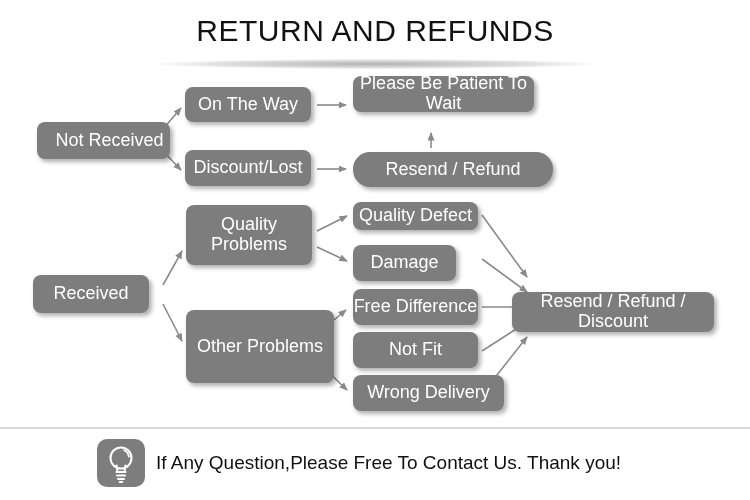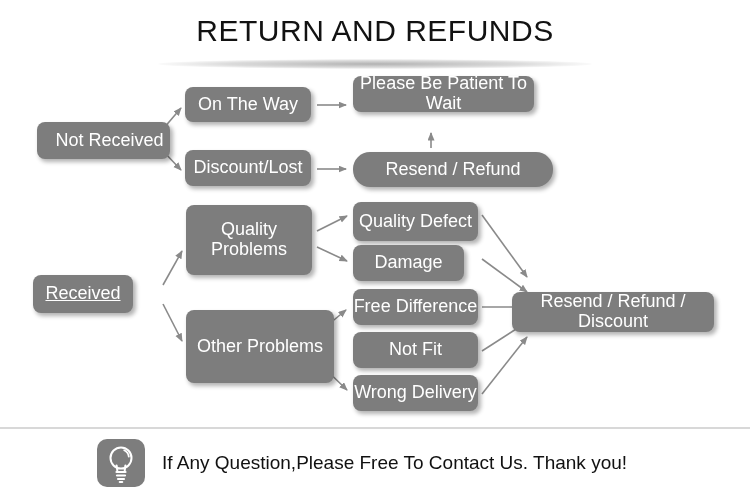--- a/index.html
+++ b/index.html
@@ -24,21 +24,21 @@
     border-radius:8px;display:flex;align-items:center;justify-content:center;
     font-size:18px;line-height:1.1;text-align:center;
     box-shadow:2.5px 3px 4px rgba(0,0,0,0.30);
   }
   .footer-divider{
     position:absolute;left:0;top:427px;width:750px;height:2px;
     background:var(--divider,#d8d8d8);z-index:2;
   }
   .footer{
     position:absolute;left:97px;top:439px;height:48px;z-index:2;
-    display:flex;align-items:center;gap:17px;
+    display:flex;align-items:center;gap:11px;
   }
   .bulb-badge{
     width:48px;height:48px;border-radius:10px;flex:0 0 auto;
     background:var(--box,#7d7d7d);display:flex;align-items:center;justify-content:center;
   }
   .footer-text{
     font-size:19px;color:#111;white-space:nowrap;
   }
 </style>
 </head>
@@ -74,28 +74,28 @@
         <line x1="482" y1="394" x2="527" y2="337" stroke="#8a8a8a" stroke-width="1.6" marker-end="url(#ah)"></line>
       </g>
   </svg>
 
   <div id="node-layer">
       <div class="node" style="left: 37px; top: 122px; width: 121px; height: 37px; padding-left: 12px;">Not Received</div>
       <div class="node" style="left: 185px; top: 87px; width: 126px; height: 35px;">On The Way</div>
       <div class="node" style="left: 185px; top: 150px; width: 126px; height: 36px;">Discount/Lost</div>
       <div class="node" style="left: 353px; top: 76px; width: 181px; height: 36px;">Please Be Patient To Wait</div>
       <div class="node" style="left: 353px; top: 152px; width: 200px; height: 35px; border-radius: 17px;">Resend / Refund</div>
-      <div class="node" style="left: 33px; top: 275px; width: 100px; height: 38px; text-decoration: underline;">Received</div>
-      <div class="node" style="left: 186px; top: 205px; width: 126px; height: 70px;">Quality Problems</div>
+      <div class="node" style="left: 33px; top: 275px; width: 116px; height: 38px;">Received</div>
+      <div class="node" style="left: 186px; top: 205px; width: 126px; height: 60px;">Quality Problems</div>
       <div class="node" style="left: 186px; top: 310px; width: 148px; height: 73px;">Other Problems</div>
-      <div class="node" style="left: 353px; top: 202px; width: 125px; height: 39px; text-align: center;">Quality Defect</div>
-      <div class="node" style="left: 353px; top: 245px; width: 111px; height: 36px;">Damage</div>
+      <div class="node" style="left: 353px; top: 202px; width: 125px; height: 28px; text-align: center;">Quality Defect</div>
+      <div class="node" style="left: 353px; top: 245px; width: 103px; height: 36px;">Damage</div>
       <div class="node" style="left: 353px; top: 289px; width: 125px; height: 36px;">Free Difference</div>
       <div class="node" style="left: 353px; top: 332px; width: 125px; height: 36px;">Not Fit</div>
-      <div class="node" style="left: 353px; top: 375px; width: 125px; height: 36px;">Wrong Delivery</div>
+      <div class="node" style="left: 353px; top: 375px; width: 151px; height: 36px;">Wrong Delivery</div>
       <div class="node" style="left: 512px; top: 292px; width: 202px; height: 40px;">Resend / Refund / Discount</div>
     </div>
 
   <div class="footer-divider"></div>
 
   <div class="footer">
     <div class="bulb-badge">
       <svg width="48" height="48" viewBox="0 0 48 48" xmlns="http://www.w3.org/2000/svg" fill="none" stroke="#ffffff" stroke-width="2" stroke-linecap="round">
         <circle cx="24" cy="19" r="10.5"></circle>
         <path d="M27.2 11.2 A 8.3 8.3 0 0 1 31.8 17.6" stroke-width="1.8"></path>

